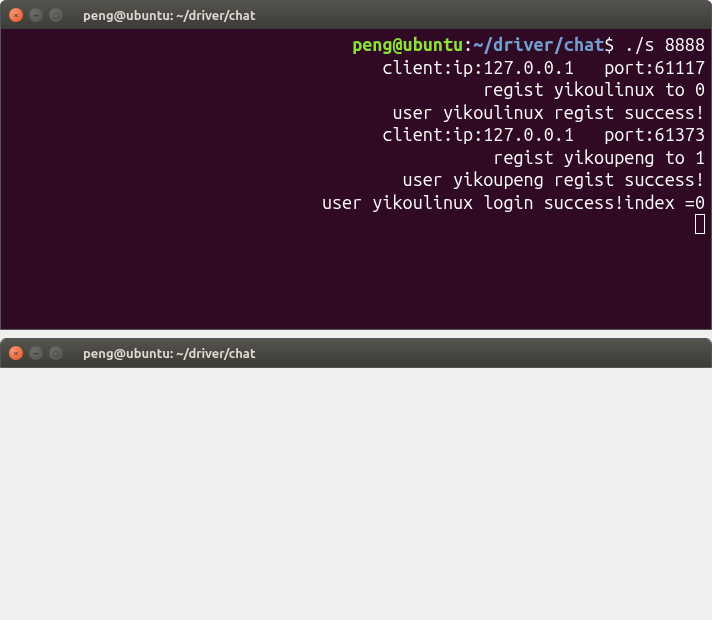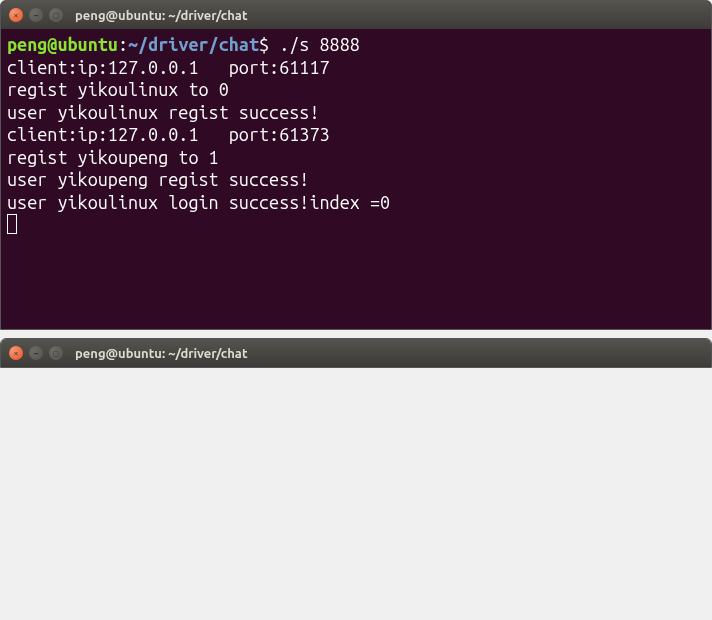--- a/index.html
+++ b/index.html
@@ -43,30 +43,31 @@
     .btn-min {
       background: radial-gradient(circle at 30% 30%, #6b6a65, #54534e);
     }
     .btn-max {
       background: radial-gradient(circle at 30% 30%, #6b6a65, #54534e);
     }
     .title-text {
       color: #dfdbd2;
       font-size: 13px;
       font-weight: bold;
-      margin-left: 6px;
+      margin-left: 14px;
       font-family: "Ubuntu", sans-serif;
     }
     .terminal-body {
       padding: 4px 6px;
       font-size: 18px;
       line-height: 1.25;
       color: #ffffff;
       white-space: pre;
       min-height: 200px;
+      text-align: right;
     }
     .prompt-user {
       color: #8ae234;
       font-weight: bold;
     }
     .prompt-path {
       color: #729fcf;
       font-weight: bold;
     }
     .prompt-dollar {

